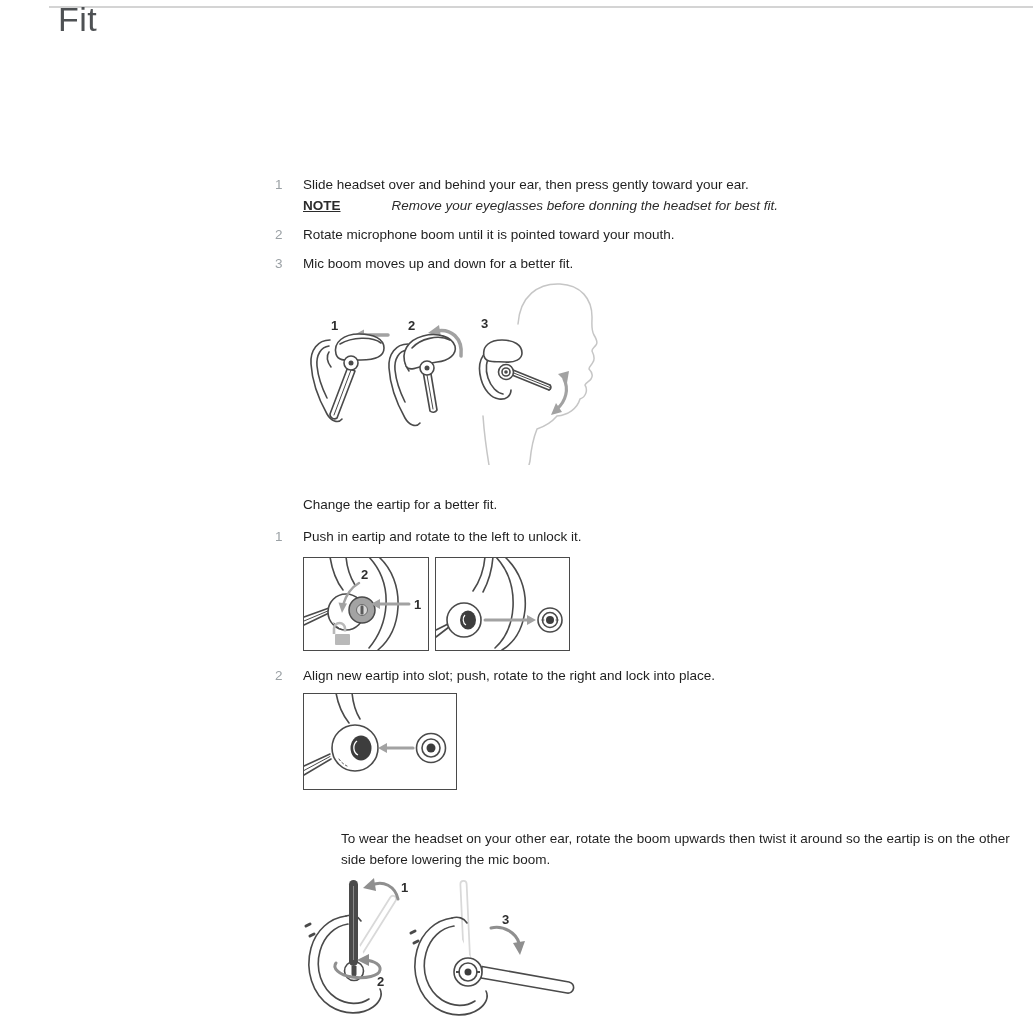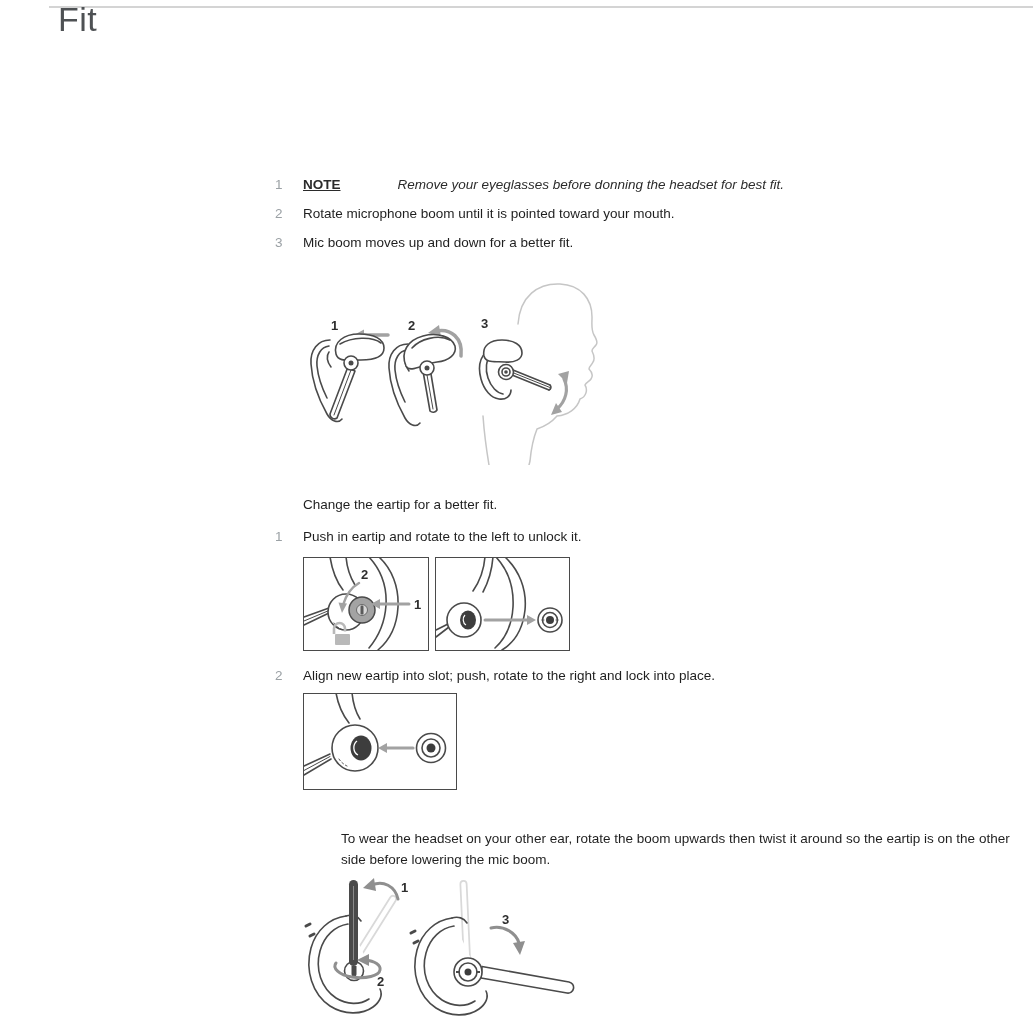--- a/index.html
+++ b/index.html
@@ -9,21 +9,21 @@
   }
   .toprule{position:absolute;left:49px;right:0;top:6px;height:2px;background:#d4d4d4;}
   h1.title{
     position:absolute;left:58px;top:0;margin:0;font-size:34px;font-weight:400;
     color:#4e5154;letter-spacing:.5px;
   }
   .steps{position:absolute;font-size:13.5px;line-height:21px;}
   .step{display:flex;margin-bottom:8px;}
   .step .num{width:28px;flex:none;color:#9ba1a5;}
   .step .txt{flex:1;}
-  .note .note-label{font-weight:bold;color:#2b2b2b;margin-right:12px;text-decoration:underline;}
+  .note .note-label{font-weight:bold;color:#2b2b2b;margin-right:6px;text-decoration:underline;}
   .note .note-text{font-style:italic;color:#2b2b2b;margin-left:45px;}
   .plain{position:absolute;font-size:13.5px;line-height:20.5px;margin:0;}
   .figure{position:absolute;}
   .boxes{position:absolute;display:flex;gap:6px;}
   svg{display:block;}
   svg text.figlabel{font-family:"Liberation Sans","DejaVu Sans",sans-serif;font-size:13px;font-weight:bold;fill:#2e2e2e;}
   .line{stroke:#4a4a4a;stroke-width:1.6;fill:none;stroke-linecap:round;stroke-linejoin:round;}
   .linefill{stroke:#4a4a4a;stroke-width:1.6;fill:#fff;stroke-linecap:round;stroke-linejoin:round;}
   .thin{stroke:#4a4a4a;stroke-width:1;fill:none;stroke-linecap:round;}
   .garrow{stroke:#a2a2a2;fill:none;stroke-linecap:round;}
@@ -40,20 +40,21 @@
 
 <div id="page">
 
   <div class="toprule"></div>
   <h1 class="title">Fit</h1>
 
   <div class="steps" style="left:275px;top:174px;width:740px;">
     <div class="step">
       <div class="num">1</div>
       <div class="txt">
+        <div>Slide headset over and behind your ear, then press gently toward your ear.</div>
         <div class="note">
           <span class="note-label">NOTE</span><span class="note-text">Remove your eyeglasses before donning the headset for best fit.</span>
         </div>
       </div>
     </div>
     <div class="step">
       <div class="num">2</div>
       <div class="txt">Rotate microphone boom until it is pointed toward your mouth.</div>
     </div>
     <div class="step">

